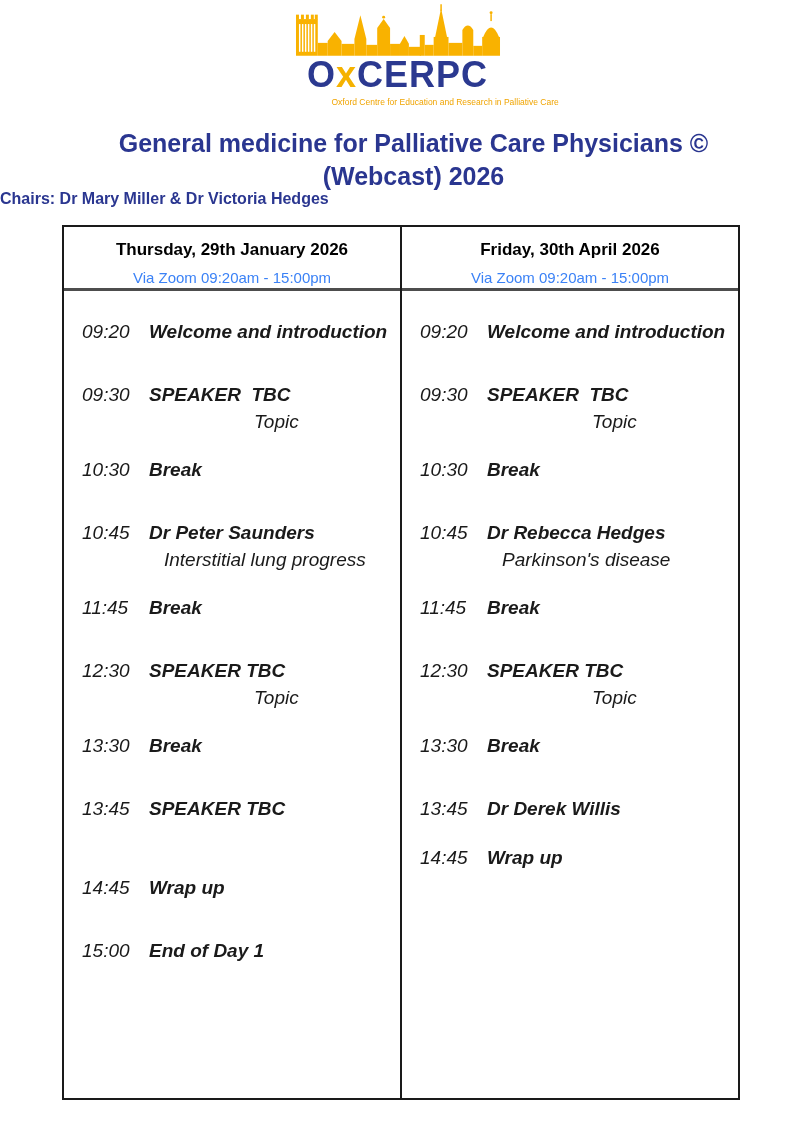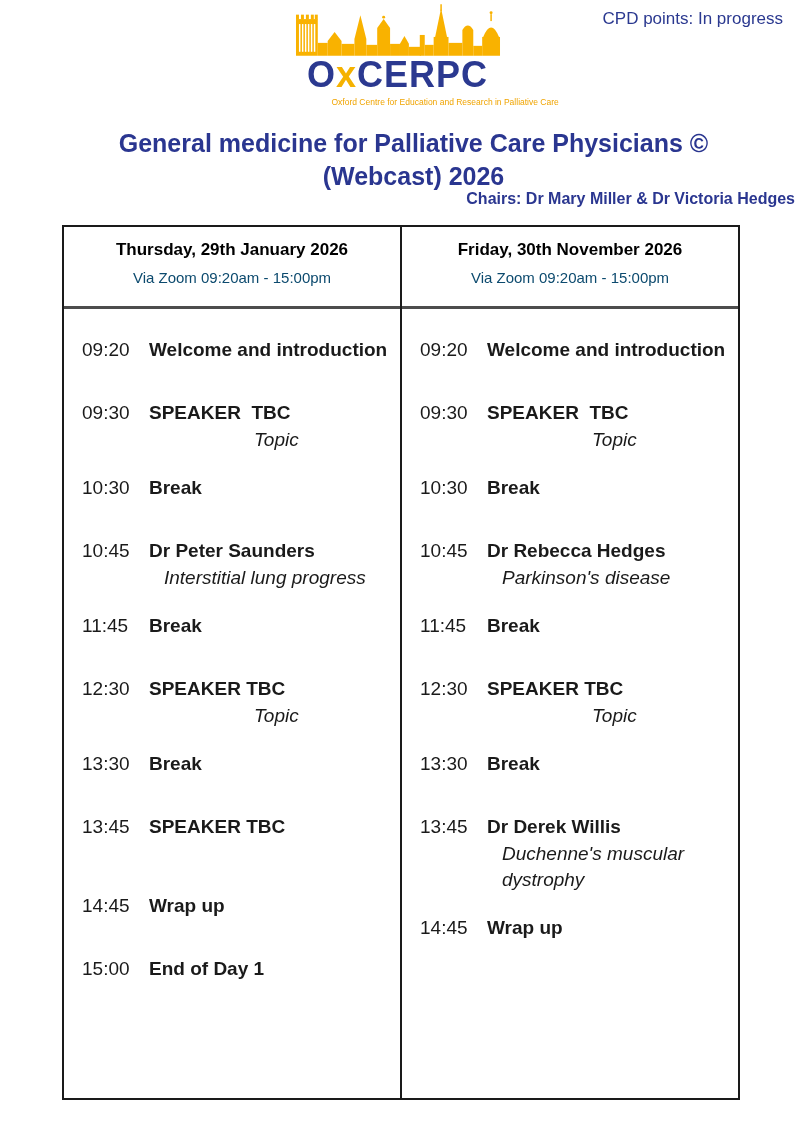--- a/index.html
+++ b/index.html
@@ -15,43 +15,43 @@
   .logo-name .gold { color:#F5B200; }
   .logo-tagline { font-size:8.5px; color:#F0A400; margin-top:3px; white-space:nowrap;padding-left:44px; }
 
   .cpd { position:absolute; top:9px; right:12px; font-size:17px; color:#2B3990; }
 
   .main-title {
     position:absolute; top:111px; left:0; width:100%; text-align:center;
     color:#2A3690; font-size:25px; font-weight:bold; line-height:33px; margin:16px;
   }
   .chairs {
-    position:absolute; top:190px; left:0; width:100%; text-align:right;
+    position:absolute; top:190px; left:0; width:100%; text-align:left;
     color:#2A3690; font-size:16px; font-weight:bold;
   }
 
   
   .table {
     position:absolute; left:62px; top:225px; width:678px; height:875px;
     border:2px solid #1a1a1a; box-sizing:border-box; display:flex;
   }
   .col { flex:1; display:flex; flex-direction:column; box-sizing:border-box; min-width:0; }
   .col + .col { border-left:2px solid #1a1a1a; }
   .col-header {
-    height:82px; border-bottom:3px solid #4d4d4d; box-sizing:border-box;
+    height:64px; border-bottom:3px solid #4d4d4d; box-sizing:border-box;
     text-align:center; padding-top:13px; flex:none;
   }
   .day  { font-size:17px; font-weight:bold; color:#000; }
-  .via  { font-size:15px; color:#0c4a6e; margin-top:9px;text-align:center; }
+  .via  { font-size:15px; color:#3b82f6; margin-top:9px;text-align:center; }
   .col-body { padding-top:28px; flex:1; }
 
   .item { margin-bottom:36px; }
   .item.has-sub { margin-bottom:22px; }
   .item.gap2 { margin-bottom:52px;margin-top:35px; }
-  .item .row { line-height:26px; }
+  .item .row { line-height:26px;font-style:italic; }
   .time {
     display:inline-block; margin-left:18px; width:52px;
     font-size:19px; color:#1a1a1a; vertical-align:top;
   }
   .ttl { margin-left:15px; font-size:19px; font-weight:bold; color:#1a1a1a; white-space:pre-wrap; }
   .sub { font-size:19px; font-style:italic; color:#1a1a1a; line-height:26px; }
   .sub.subject { margin-left:100px; max-width:225px; }
   .sub.topic   { margin-left:190px; }
 </style>
 </head>
@@ -100,21 +100,20 @@
         <rect x="20" y="40" width="3" height="56"></rect>
         <rect x="26" y="40" width="3" height="56"></rect>
         <rect x="32" y="40" width="3" height="56"></rect>
         <rect x="38" y="40" width="3" height="56"></rect>
       </g>
     </svg>
     <div class="logo-name"><span>O</span><span class="gold">x</span><span>CERPC</span></div>
     <div class="logo-tagline">Oxford Centre for Education and Research in Palliative Care</div>
   </div>
 
-  <div class="cpd">CPD points: In progress</div>
 
   <h1 class="main-title"><span>General medicine for Palliative Care Physicians ©</span><br><span>(Webcast) 2026</span></h1>
 
   <div class="chairs">Chairs: Dr Mary Miller &amp; Dr Victoria Hedges</div>
 
   <div class="table">
     <div class="col">
       <div class="col-header">
         <div class="day">Thursday, 29th January 2026</div>
         <div class="via">Via Zoom 09:20am - 15:00pm</div>
@@ -150,21 +149,21 @@
           <div class="item">
             <div class="row"><span class="time">14:45</span><span class="ttl">Wrap up</span></div>
           </div>
           <div class="item">
             <div class="row"><span class="time">15:00</span><span class="ttl">End of Day 1</span></div>
           </div>
         </div>
     </div>
     <div class="col">
       <div class="col-header">
-        <div class="day">Friday, 30th November 2026</div>
+        <div class="day">Friday, 30th April 2026</div>
         <div class="via">Via Zoom 09:20am - 15:00pm</div>
       </div>
       <div class="col-body">
           <div class="item">
             <div class="row"><span class="time">09:20</span><span class="ttl">Welcome and introduction</span></div>
           </div>
           <div class="item has-sub">
             <div class="row"><span class="time">09:30</span><span class="ttl">SPEAKER  TBC</span></div>
             <div class="sub topic">Topic</div>
           </div>
@@ -180,21 +179,20 @@
           </div>
           <div class="item has-sub">
             <div class="row"><span class="time">12:30</span><span class="ttl">SPEAKER TBC</span></div>
             <div class="sub topic">Topic</div>
           </div>
           <div class="item">
             <div class="row"><span class="time">13:30</span><span class="ttl">Break</span></div>
           </div>
           <div class="item has-sub">
             <div class="row"><span class="time">13:45</span><span class="ttl">Dr Derek Willis</span></div>
-            <div class="sub subject">Duchenne's muscular dystrophy</div>
           </div>
           <div class="item">
             <div class="row"><span class="time">14:45</span><span class="ttl">Wrap up</span></div>
           </div>
         </div>
     </div>
   </div>
 
 </div>
 

